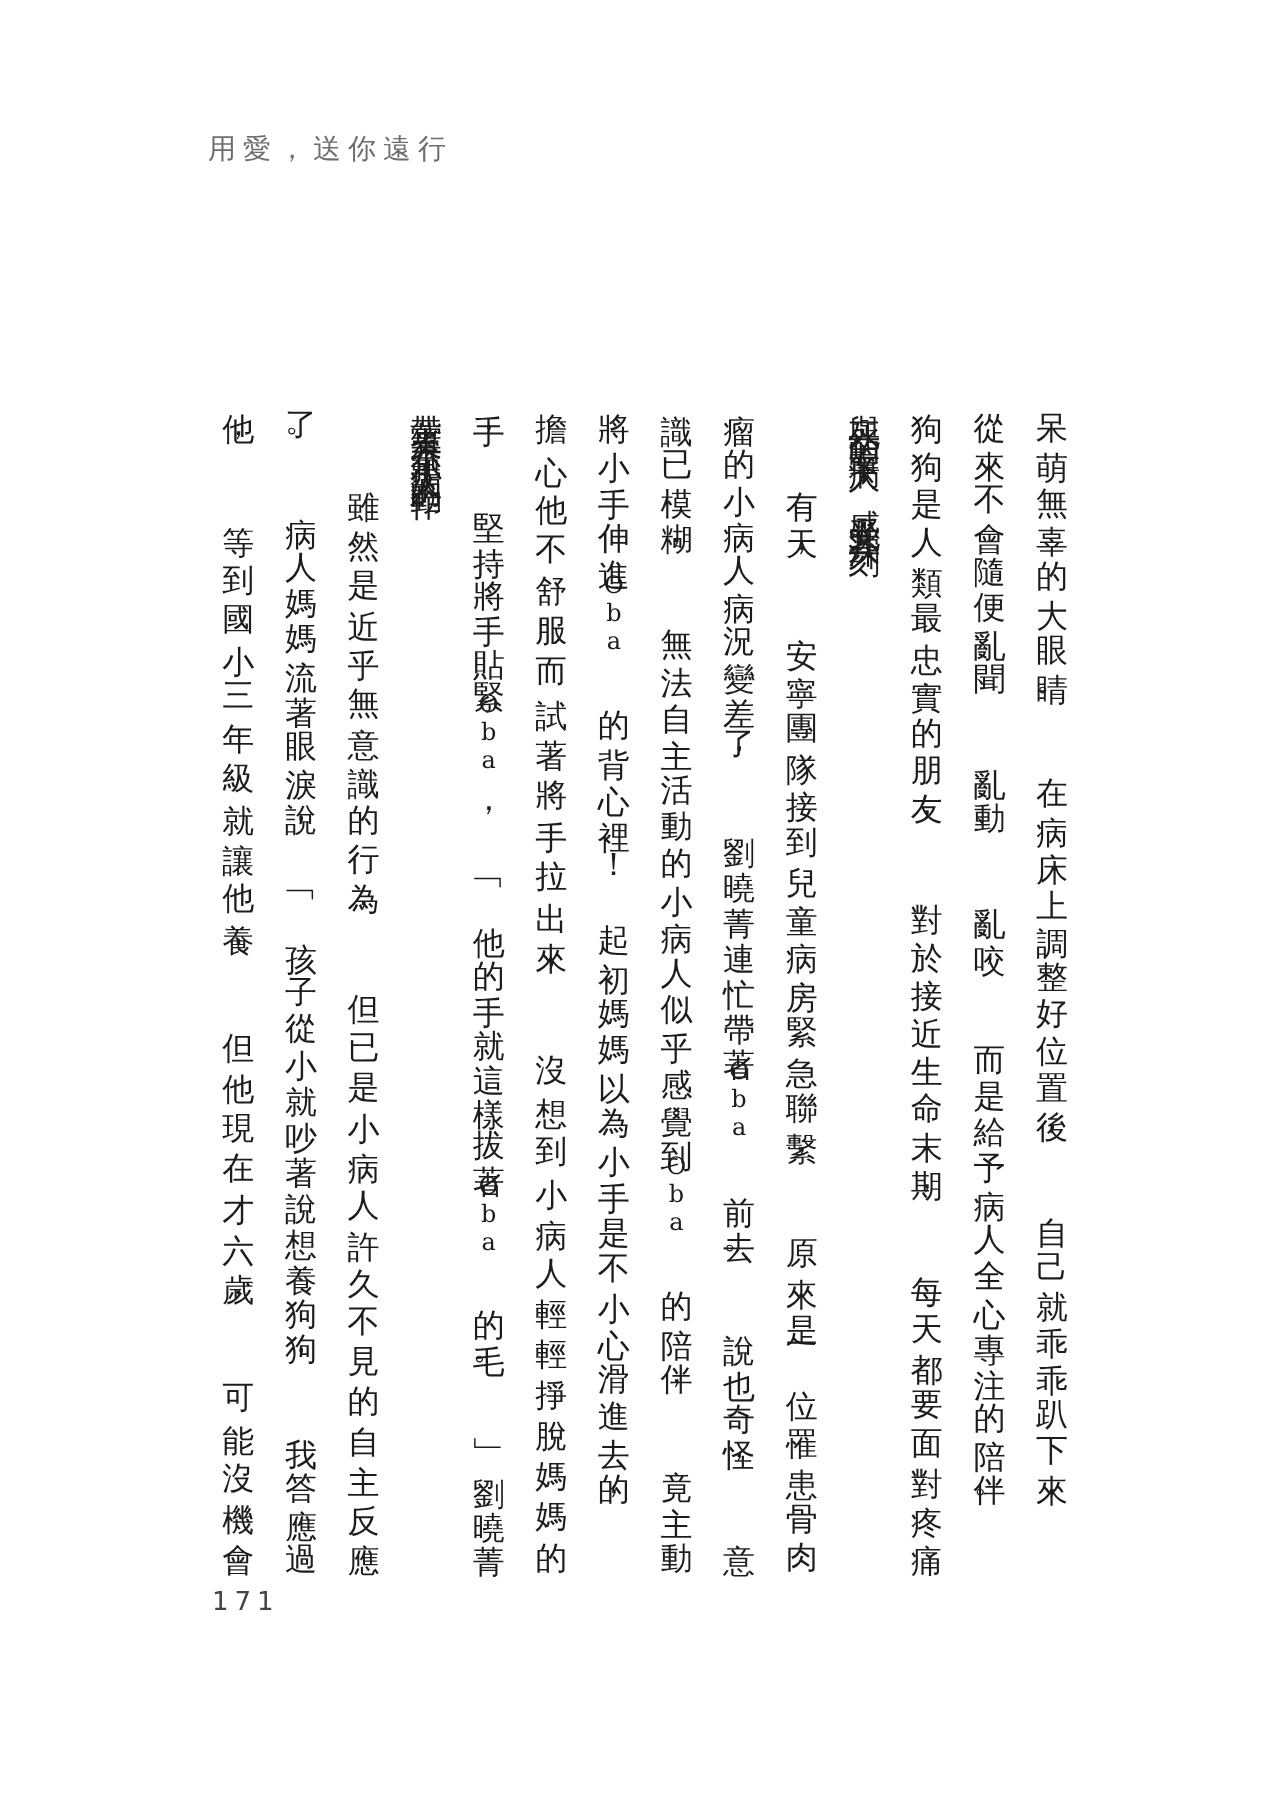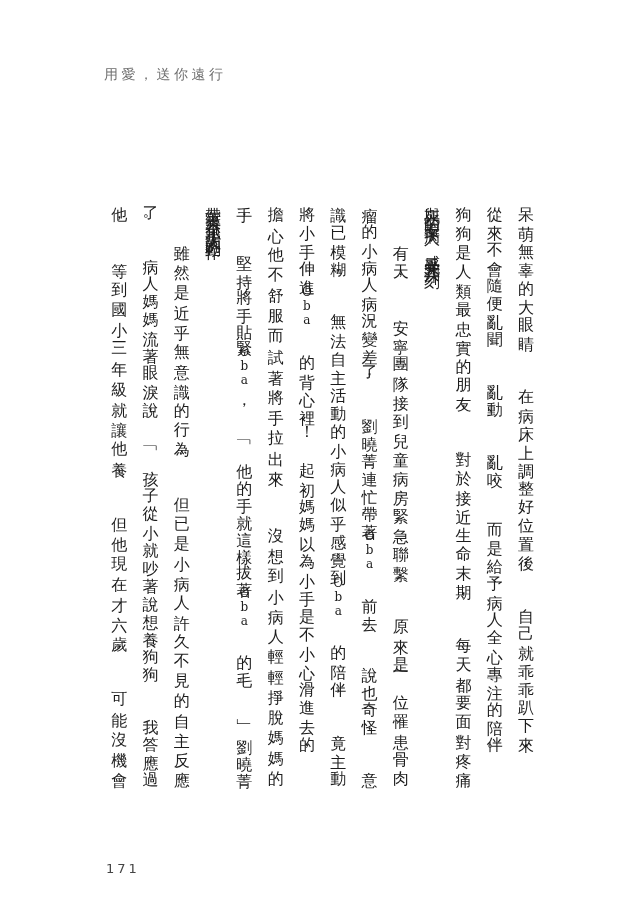--- a/index.html
+++ b/index.html
@@ -59,21 +59,21 @@
     }
     .latin {
       text-orientation: upright;
       font-size: 12px;
       letter-spacing: 0;
       font-family: "DejaVu Serif", serif;
     }
     .page-number {
       position: absolute;
       left: 106px;
-      top: 861px;
+      top: 794px;
       font-family: "DejaVu Sans", "Liberation Sans", sans-serif;
       font-size: 13px;
       letter-spacing: 3px;
       color: #444444;
     }
   </style>
 </head>
 <body>
 
 <div class="page">

